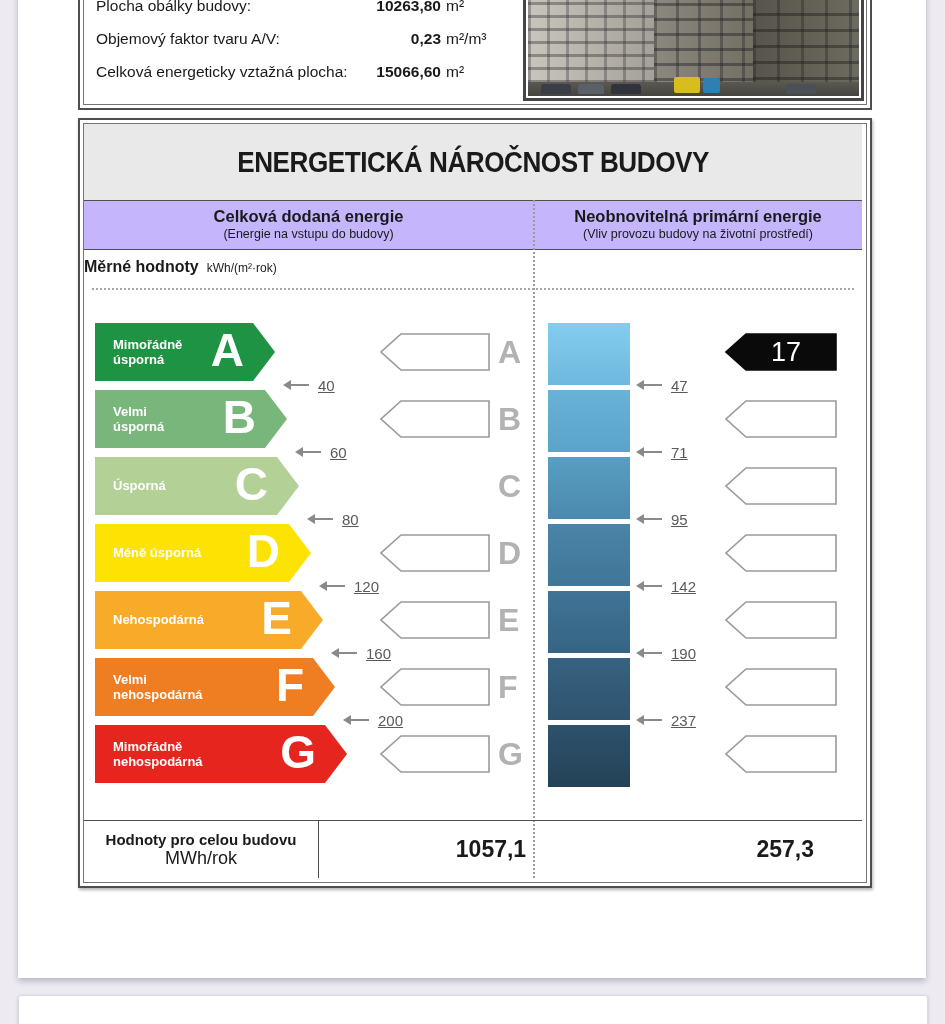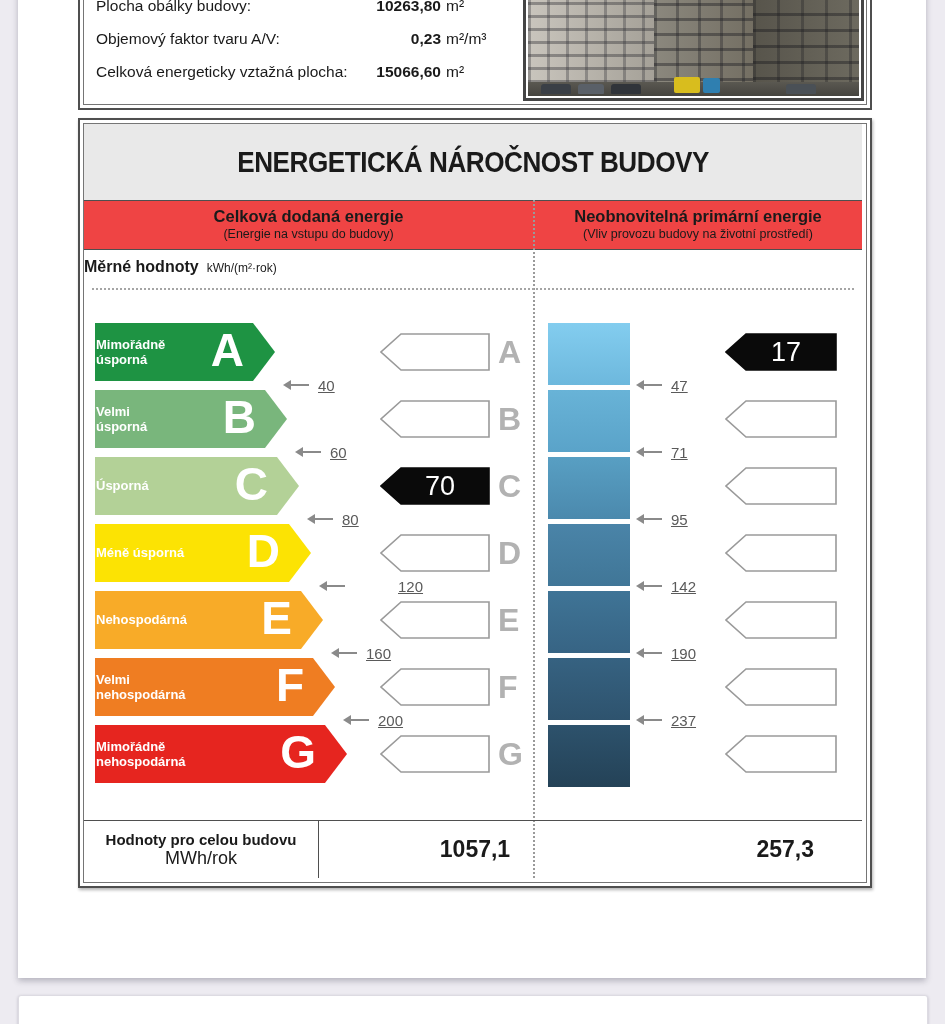--- a/index.html
+++ b/index.html
@@ -48,42 +48,42 @@
   .car{position:absolute;bottom:2%;height:10px;border-radius:3px 3px 1px 1px;}
   .bin{position:absolute;border-radius:2px;}
   
   .main-box{position:absolute;left:78px;top:118px;width:790px;height:766px;
             border:2px solid #4f4f4f;background:#fff;box-shadow:1px 2px 3px rgba(0,0,0,.3);}
   .main-content{position:absolute;inset:3px;border:1px solid #757575;background:#fff;overflow:hidden;}
   .title-row{position:absolute;left:0;top:0;width:778px;height:76px;background:#e9e9e9;
              display:flex;align-items:center;justify-content:center;}
   .title-text{font-size:29px;font-weight:bold;letter-spacing:-.5px;
               transform:scaleX(.9);white-space:nowrap;}
-  .colhead-row{position:absolute;left:0;top:76px;width:778px;height:50px;background:#ef4444;
+  .colhead-row{position:absolute;left:0;top:76px;width:778px;height:50px;background:#c4b5fd;
                border-top:1px solid #4f4f4f;border-bottom:1px solid #4f4f4f;box-sizing:border-box;}
   .colhead{position:absolute;top:0;height:100%;display:flex;flex-direction:column;
            align-items:center;justify-content:center;}
   .colhead.left{left:0;width:449px;}
   .colhead.right{left:450px;width:328px;}
   .colhead-title{font-size:16.5px;font-weight:bold;line-height:1.2;}
   .colhead-sub{font-size:12.5px;line-height:1.25;}
   
   .vdivider{position:absolute;left:449px;top:76px;height:678px;width:0;
             border-left:2px dotted #9a9a9a;}
   
   .chart{position:absolute;left:0;top:126px;width:778px;height:570px;}
   .measure-row{position:absolute;left:0;top:8px;width:778px;text-align:left;}
   .measure-label{font-size:16px;font-weight:bold;}
   .measure-unit{font-size:12px;margin-left:8px;}
   .hdotted{position:absolute;left:8px;top:38px;width:762px;border-top:2px dotted #a5a5a5;}
   
   .larrow{position:absolute;left:11px;height:58px;
           clip-path:polygon(0 0,calc(100% - 22px) 0,100% 50%,calc(100% - 22px) 100%,0 100%);
           display:flex;align-items:center;}
-  .larrow-label{padding-left:1px;font-size:13px;font-weight:bold;color:#fff;
+  .larrow-label{padding-left:18px;font-size:13px;font-weight:bold;color:#fff;
                 line-height:1.18;white-space:pre-line;}
   .larrow-letter{position:absolute;right:31px;top:50%;transform:translateY(-53%);
                  font-size:46px;font-weight:bold;color:#fff;}
   
   .thr{position:absolute;height:18px;display:flex;align-items:center;}
   .tline{width:24px;height:2px;background:#8a8a8a;position:relative;margin-right:9px;}
   .tline::before{content:'';position:absolute;left:-2px;top:-4px;width:0;height:0;
                  border-top:5px solid transparent;border-bottom:5px solid transparent;
                  border-right:8px solid #8a8a8a;}
   .tnum{font-size:15px;color:#5a5a5a;text-decoration:underline;}
@@ -106,21 +106,21 @@
   
   .totals-row{position:absolute;left:0;top:696px;width:778px;height:58px;
               border-top:1px solid #4f4f4f;box-sizing:border-box;}
   .totals-left{position:absolute;left:0;top:0;width:235px;height:100%;
                border-right:1px solid #4f4f4f;box-sizing:border-box;
                display:flex;flex-direction:column;align-items:center;justify-content:center;}
   .totals-label{font-size:15px;font-weight:bold;}
   .totals-unit{font-size:18px;}
   .totals-val{position:absolute;top:0;height:100%;display:flex;align-items:center;
               font-size:23px;font-weight:bold;}
-  .totals-val.v1{left:316px;width:150px;justify-content:center;}
+  .totals-val.v1{left:332px;width:150px;justify-content:center;}
   .totals-val.v2{right:48px;}
 </style>
 </head>
 <body>
 
 <div class="page page-1"></div>
 <div class="page page-2"></div>
 
 <div class="info-box">
   <div class="info-inner">
@@ -222,21 +222,21 @@
         <span class="tnum">40</span>
       </div>
       <div class="thr" style="top:193px;left:213px;">
         <span class="tline"></span>
         <span class="tnum">60</span>
       </div>
       <div class="thr" style="top:260px;left:225px;">
         <span class="tline"></span>
         <span class="tnum">80</span>
       </div>
-      <div class="thr" style="top:327px;left:237px;gap:44px;">
+      <div class="thr" style="top:327px;left:237px;">
         <span class="tline"></span>
         <span class="tnum">120</span>
       </div>
       <div class="thr" style="top:394px;left:249px;">
         <span class="tline"></span>
         <span class="tnum">160</span>
       </div>
       <div class="thr" style="top:461px;left:261px;">
         <span class="tline"></span>
         <span class="tnum">200</span>
@@ -249,26 +249,20 @@
       </div>
       <div class="mletter" style="top:73px;">A</div>
 
       <div class="oarrow" style="left:296px;top:150px;">
         <svg viewBox="0 0 110 38" preserveAspectRatio="none">
             <path d="M109,1 L21,1 L1,19 L21,37 L109,37 Z" fill="#ffffff" stroke="#9a9a9a" stroke-width="1.6"></path>
           </svg>
       </div>
       <div class="mletter" style="top:140px;">B</div>
 
-      <div class="oarrow" style="left:296px;top:217px;">
-        <svg viewBox="0 0 110 38" preserveAspectRatio="none">
-            <path d="M109,1 L21,1 L1,19 L21,37 L109,37 Z" fill="#0a0a0a" stroke="#0a0a0a" stroke-width="1.6"></path>
-          </svg>
-        <div class="val">70</div>
-      </div>
       <div class="mletter" style="top:207px;">C</div>
 
       <div class="oarrow" style="left:296px;top:284px;">
         <svg viewBox="0 0 110 38" preserveAspectRatio="none">
             <path d="M109,1 L21,1 L1,19 L21,37 L109,37 Z" fill="#ffffff" stroke="#9a9a9a" stroke-width="1.6"></path>
           </svg>
       </div>
       <div class="mletter" style="top:274px;">D</div>
 
       <div class="oarrow" style="left:296px;top:351px;">

